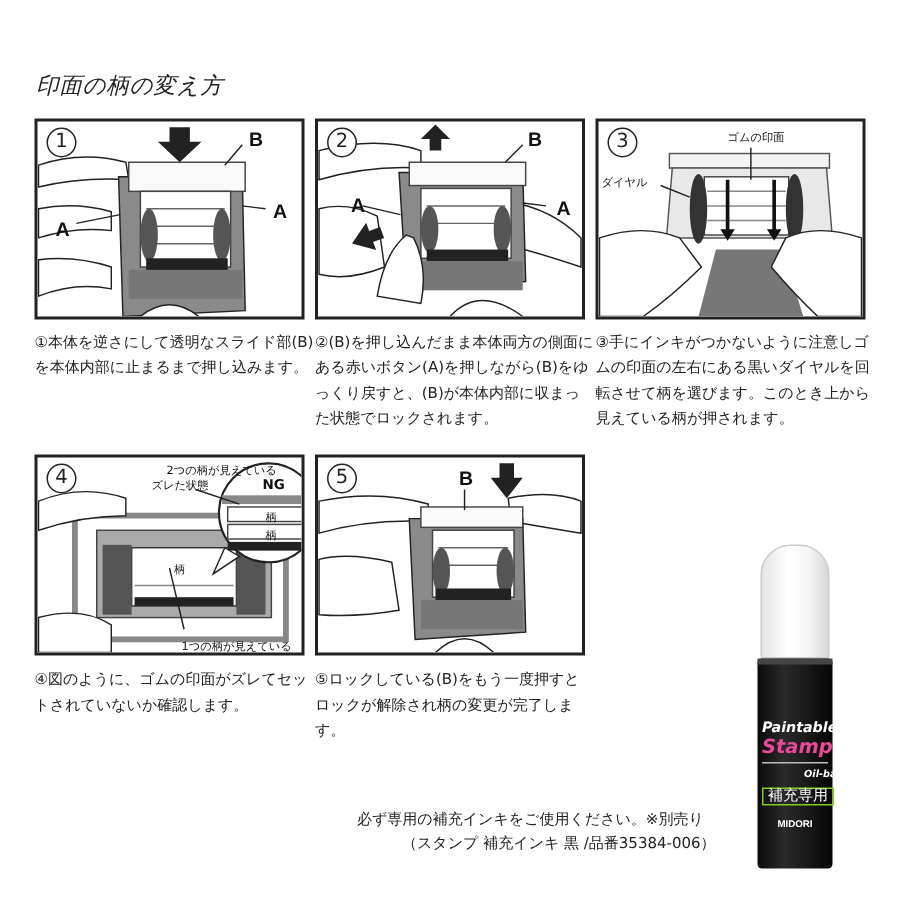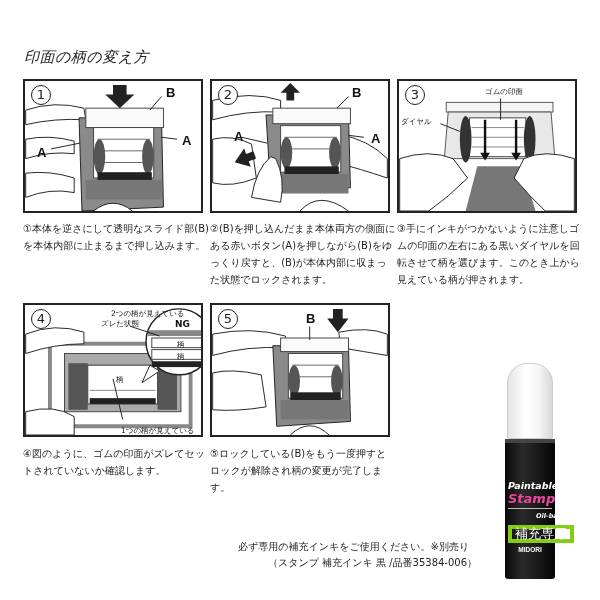--- a/index.html
+++ b/index.html
@@ -15,21 +15,21 @@
   .footer { position: absolute; left: 238px; top: 539px; font-size: 10px; line-height: 16px; color: #222; }
   .footer .l2 { padding-left: 30px; display: block; }
   .bottle { position: absolute; left: 505px; top: 363px; width: 50px; height: 216px; }
   .cap { position: absolute; left: 2px; top: 0; width: 46px; height: 76px; background: linear-gradient(to right, #e4e4e4, #ffffff 40%, #f5f5f5 70%, #d8d8d8); border-radius: 20px 20px 2px 2px; border: 1px solid #ccc; }
   .body-b { position: absolute; left: 0; top: 76px; width: 50px; height: 140px; background: linear-gradient(to right, #0a0a0a, #2a2a2a 35%, #1a1a1a 65%, #050505); border-radius: 3px; }
   .ring { position: absolute; left: 0; top: 76px; width: 50px; height: 4px; background: #444; }
   .b-brand1 { position: absolute; left: 3px; top: 117px; font-size: 9.5px; font-weight: bold; font-style: italic; color: #fff; font-family: "DejaVu Sans", sans-serif; white-space: nowrap; }
   .b-brand2 { position: absolute; left: 3px; top: 128px; font-size: 13px; font-weight: bold; font-style: italic; color: #ec4899; font-family: "DejaVu Sans", sans-serif; white-space: nowrap; }
   .b-line { position: absolute; left: 3px; top: 145px; width: 44px; height: 1px; background: #bbb; }
   .b-sub { position: absolute; left: 3px; top: 149px; font-size: 6.5px; font-style: italic; font-weight: bold; color: #fff; white-space: nowrap; font-family: "DejaVu Sans", sans-serif; margin-left: 28px; }
-  .b-tag { position: absolute; left: 3px; top: 162px; border: 4px solid #84cc16; color: #fff; font-size: 13px; padding: 0 3px; line-height: 10px; white-space: nowrap; }
+  .b-tag { position: absolute; left: 3px; top: 162px; border: 1px solid #84cc16; color: #fff; font-size: 10px; padding: 0 3px; line-height: 10px; white-space: nowrap; }
   .b-maker { position: absolute; left: 0; width: 50px; top: 183px; text-align: center; font-size: 6.5px; color: #fff; font-weight: bold; font-family: "Liberation Sans", sans-serif; }
 </style>
 </head>
 <body>
 
 <div class="title">印面の柄の変え方</div>
 
 <div class="panel" style="left:23px; top:79px;">
   <svg viewBox="0 0 180 134">
     <path d="M0 30 Q30 20 60 28 L62 40 Q30 38 0 45 Z" fill="#fff" stroke="#222" stroke-width="1"></path>

